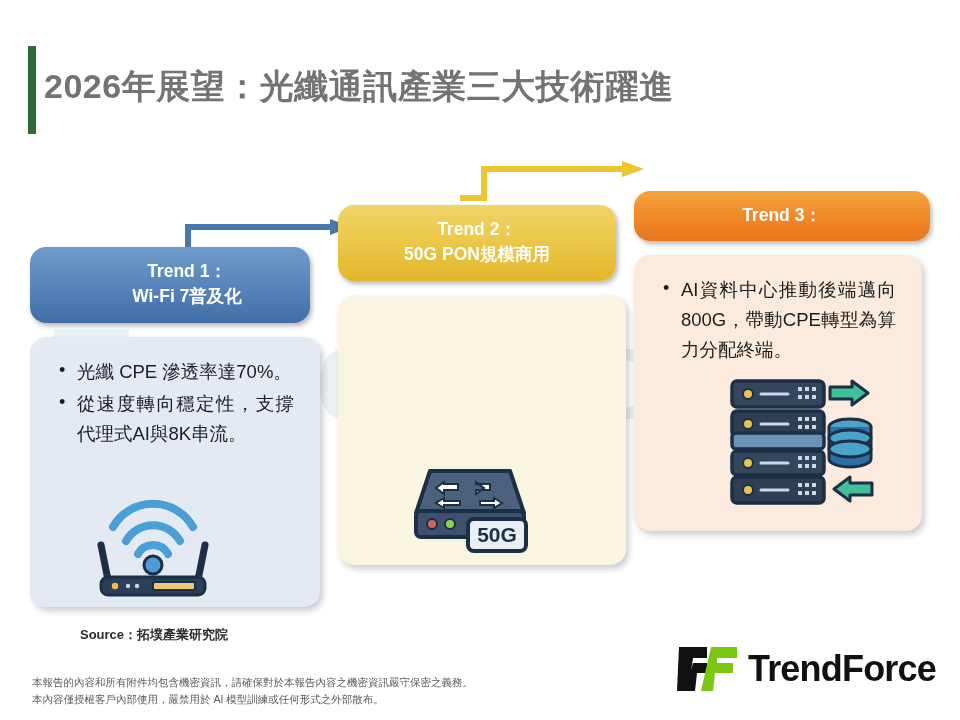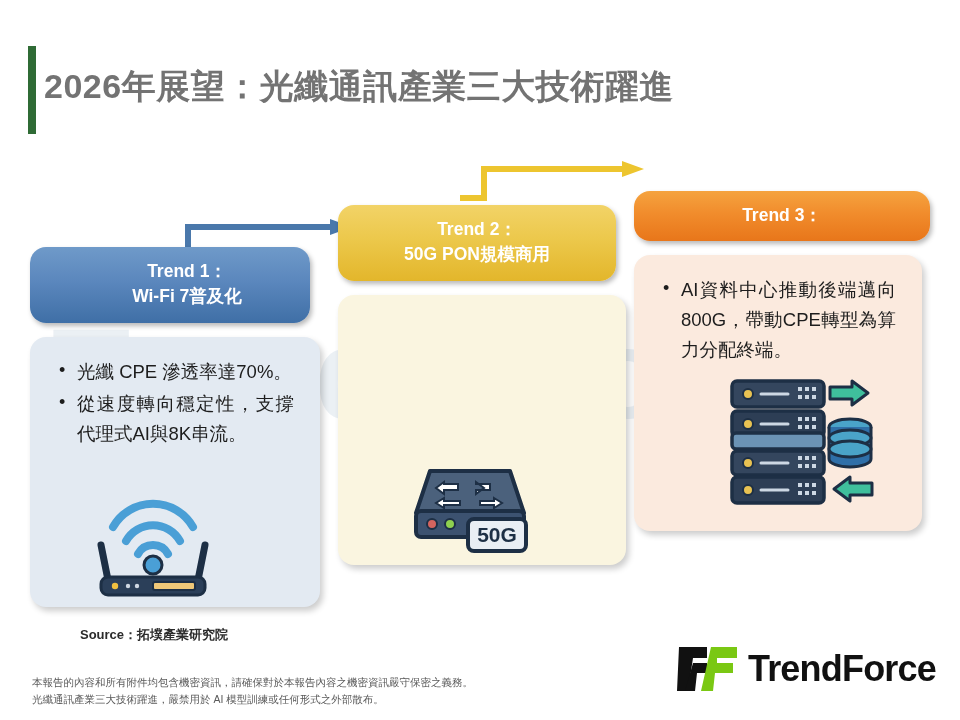--- a/index.html
+++ b/index.html
@@ -312,21 +312,21 @@
 
         <path d="M104,14 L126,14 L126,8 L142,20 L126,32 L126,26 L104,26 Z" fill="#3fbf9c" stroke="#1d2f45" stroke-width="3" stroke-linejoin="round"></path>
         <path d="M146,110 L124,110 L124,104 L108,116 L124,128 L124,122 L146,122 Z" fill="#3fbf9c" stroke="#1d2f45" stroke-width="3" stroke-linejoin="round"></path>
       </svg>
     </div>
   </div>
 
   <div class="source">Source：拓墣產業研究院</div>
   <div class="disclaimer">
     <div>本報告的內容和所有附件均包含機密資訊，請確保對於本報告內容之機密資訊嚴守保密之義務。</div>
-    <div>光纖通訊產業三大技術躍進，嚴禁用於 AI 模型訓練或任何形式之外部散布。</div>
+    <div>本內容僅授權客戶內部使用，嚴禁用於 AI 模型訓練或任何形式之外部散布。</div>
   </div>
 
   <div class="logo">
     <svg width="62" height="48" viewBox="0 0 62 48">
       <path d="M2,2 L30,2 L30,13 L16,13 L11,46 L0,46 Z" fill="#111111"></path>
       <path d="M16,18 L30,18 L30,28 L20,28 L18,46 L8,46 Z" fill="#111111"></path>
       <path d="M34,2 L60,2 L60,13 L40,13 L40,18 L56,18 L56,28 L38,28 L36,46 L24,46 Z" fill="#7ac813"></path>
     </svg>
     <span class="logo-text">TrendForce</span>
   </div>

